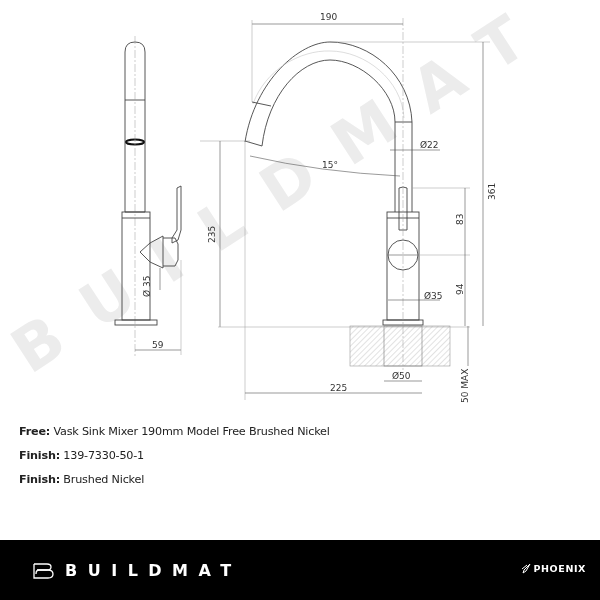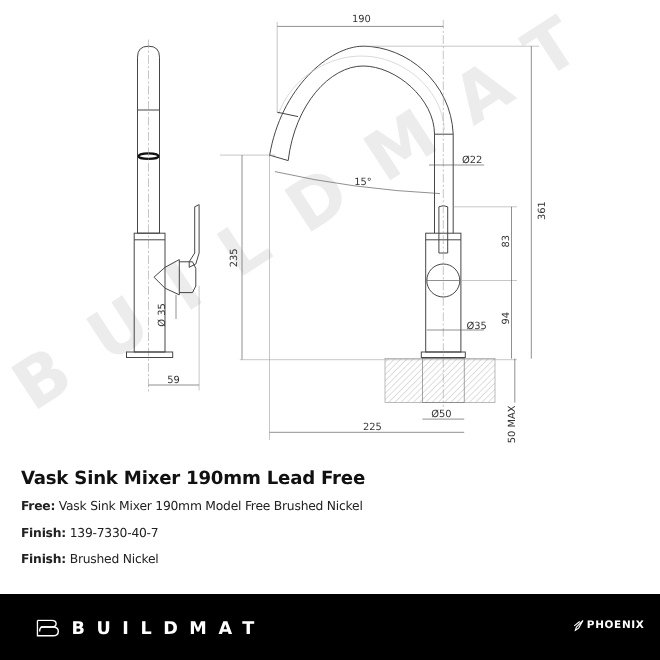--- a/index.html
+++ b/index.html
@@ -130,28 +130,27 @@
       <text class="dimtext" x="463" y="295" transform="rotate(-90 463 295)">94</text>
       <text class="dimtext" x="424" y="299">Ø35</text>
       <text class="dimtext" x="392" y="379">Ø50</text>
       <text class="dimtext" x="330" y="391">225</text>
       <text class="dimtext" x="468" y="403" transform="rotate(-90 468 403)">50 MAX</text>
     </g>
   </svg>
 </div>
 
 <div class="info">
-  <div class="product-title">Vask Sink Mixer 190mm Lead Free</div>
   <div class="row">
     <span class="k">Free:</span>
     <span>Vask Sink Mixer 190mm Model Free Brushed Nickel</span>
   </div>
   <div class="row">
     <span class="k">Finish:</span>
-    <span>139-7330-40-7</span>
+    <span>139-7330-50-1</span>
   </div>
   <div class="row">
     <span class="k">Finish:</span>
     <span>Brushed Nickel</span>
   </div>
 </div>
 
 <div class="footer">
   <div class="brand">
     <svg class="brand-mark" viewBox="0 0 22 16">

